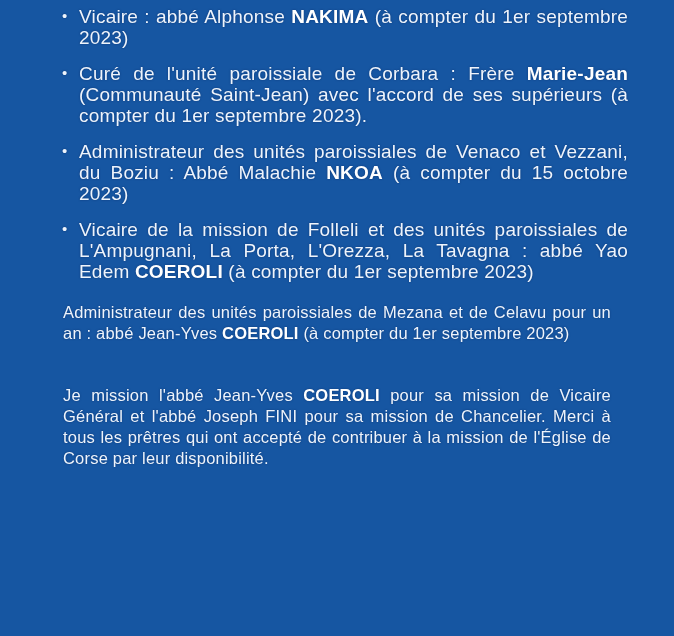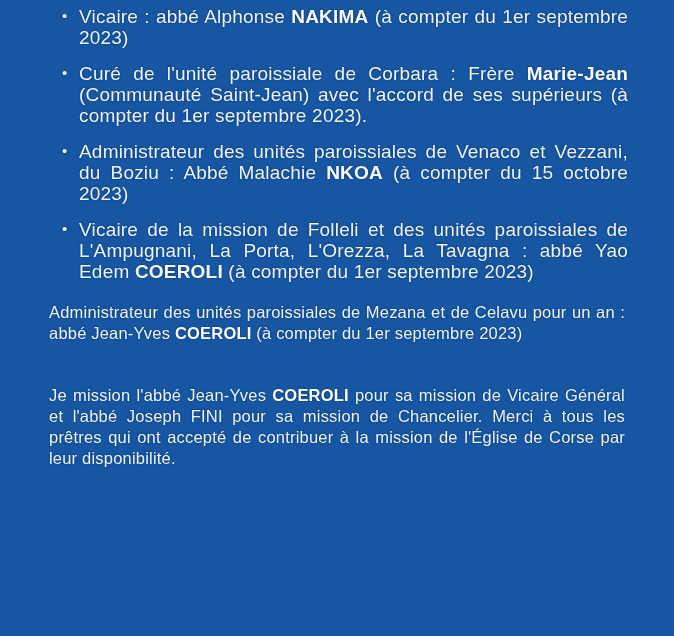--- a/index.html
+++ b/index.html
@@ -38,21 +38,21 @@
   }
   .appointments li::before {
     content: "\2022";
     position: absolute;
     left: 0;
     top: -1px;
     font-size: 15px;
     color: #eef4fc;
   }
   .para {
-    margin: 3px;
+    margin: 17px;
     font-size: 16.5px;
     line-height: 21px;
     text-align: justify;
     letter-spacing: 0.2px;
     text-shadow: 0 0 2px rgba(4, 30, 80, 0.55);
   }
   .para.first {
     margin-top: 20px;
   }
   .para.thanks {

